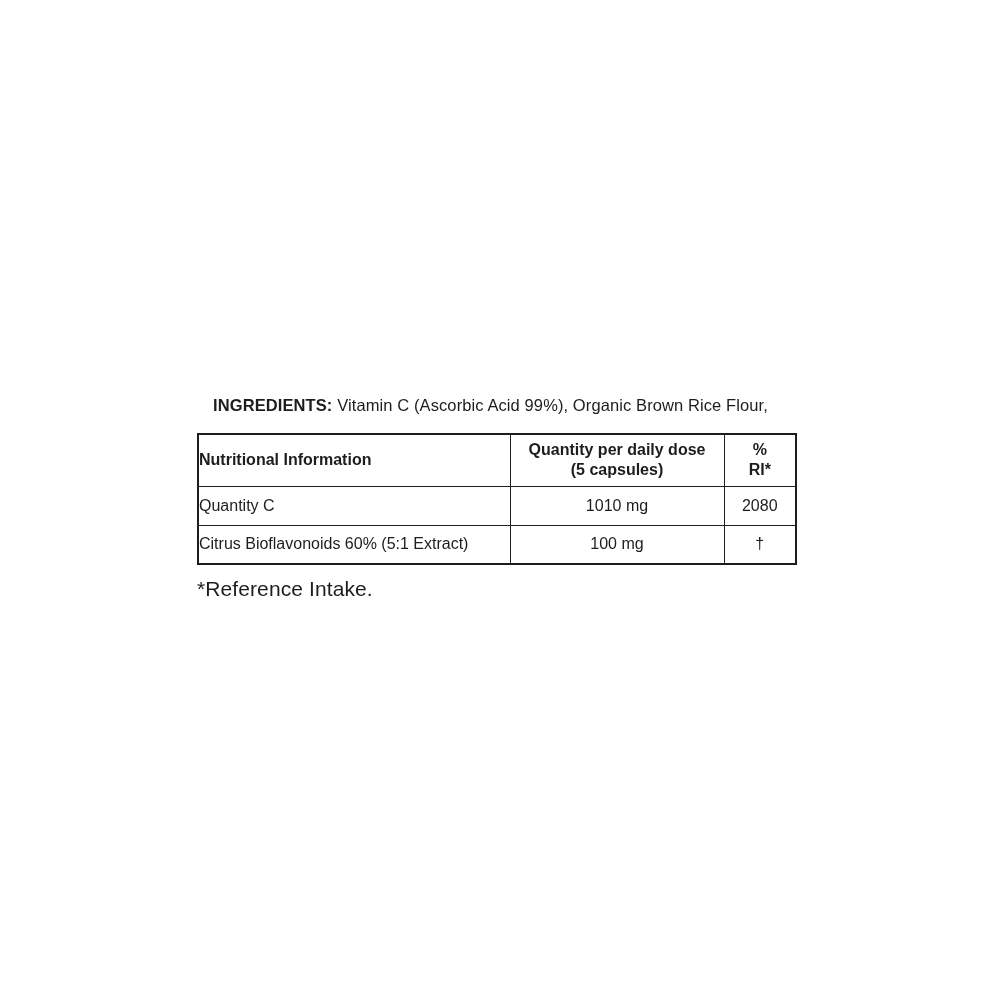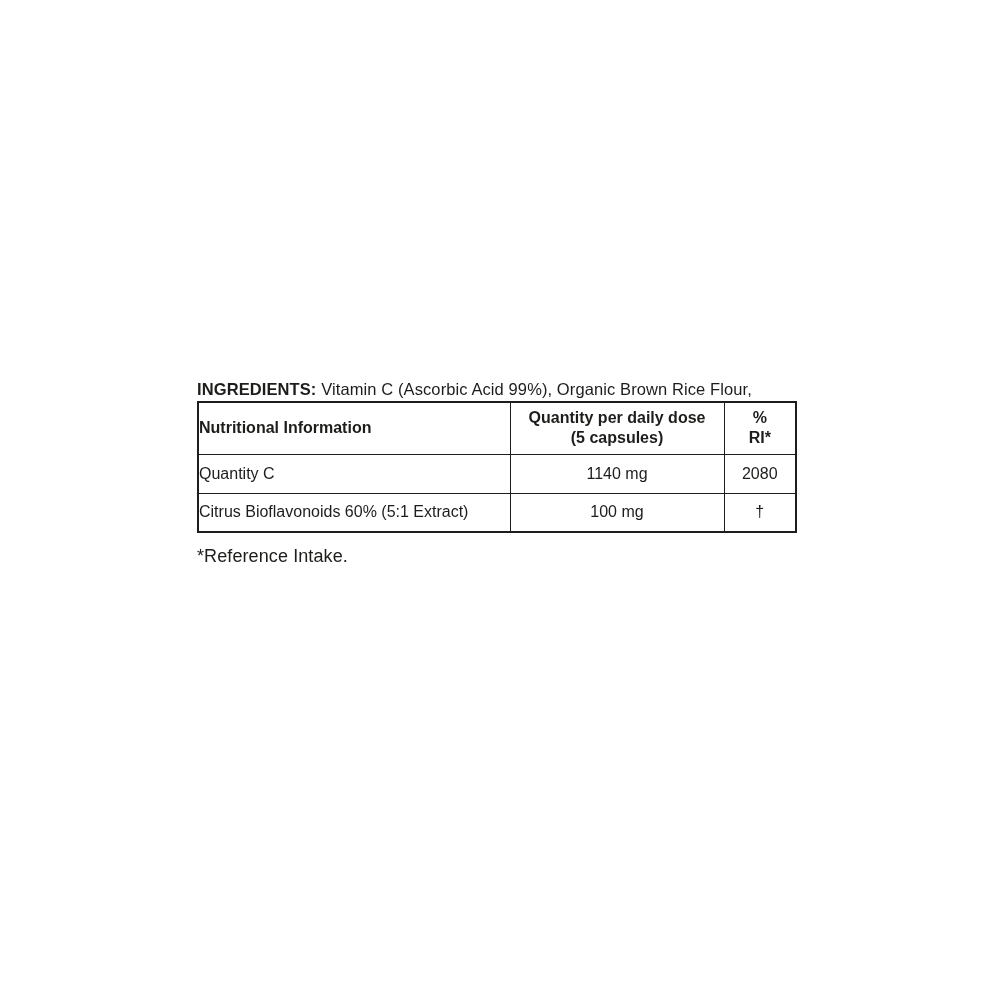--- a/index.html
+++ b/index.html
@@ -18,21 +18,21 @@
     position: relative;
     overflow: hidden;
   }
   .label-canvas {
     position: absolute;
     left: 197px;
     top: 377px;
     width: 606px;
   }
   .ingredients {
-    margin: 0;
+    margin: 16px;
     font-size: 16.5px;
     line-height: 24px;
     letter-spacing: 0.1px;
   }
   .ingredients .line { display: block; }
   .ingredients b { font-weight: bold; }
   table.nutrition-table {
     border-collapse: collapse;
     table-layout: fixed;
     width: 598px;
@@ -49,21 +49,21 @@
   .nutrition-table tbody tr { height: 39px; }
   .nutrition-table th { font-weight: bold; line-height: 20px; }
   .col-name  { width: 312px; }
   .col-qty   { width: 214px; }
   .col-ri    { width: 72px;  }
   .cell-left   { text-align: left; padding-left: 9px; padding-right: 6px; }
   .cell-center { text-align: center; }
   .hdr-line { display: block; }
   .footnotes {
     margin-top: 12px;
-    font-size: 18px;
+    font-size: 21px;
     line-height: 23px;
     letter-spacing: 0.1px;
   }
 </style>
 </head>
 <body>
 
 <div class="label-canvas">
 
   <p class="ingredients">
@@ -85,21 +85,21 @@
         </th>
         <th class="cell-center">
           <span class="hdr-line">%</span>
           <span class="hdr-line">RI*</span>
         </th>
       </tr>
     </thead>
     <tbody>
       <tr>
         <td class="cell-left">Quantity C</td>
-        <td class="cell-center">1140 mg</td>
+        <td class="cell-center">1010 mg</td>
         <td class="cell-center">2080</td>
       </tr>
       <tr>
         <td class="cell-left">Citrus Bioflavonoids 60% (5:1 Extract)</td>
         <td class="cell-center">100 mg</td>
         <td class="cell-center">†</td>
       </tr>
     </tbody>
   </table>
 

